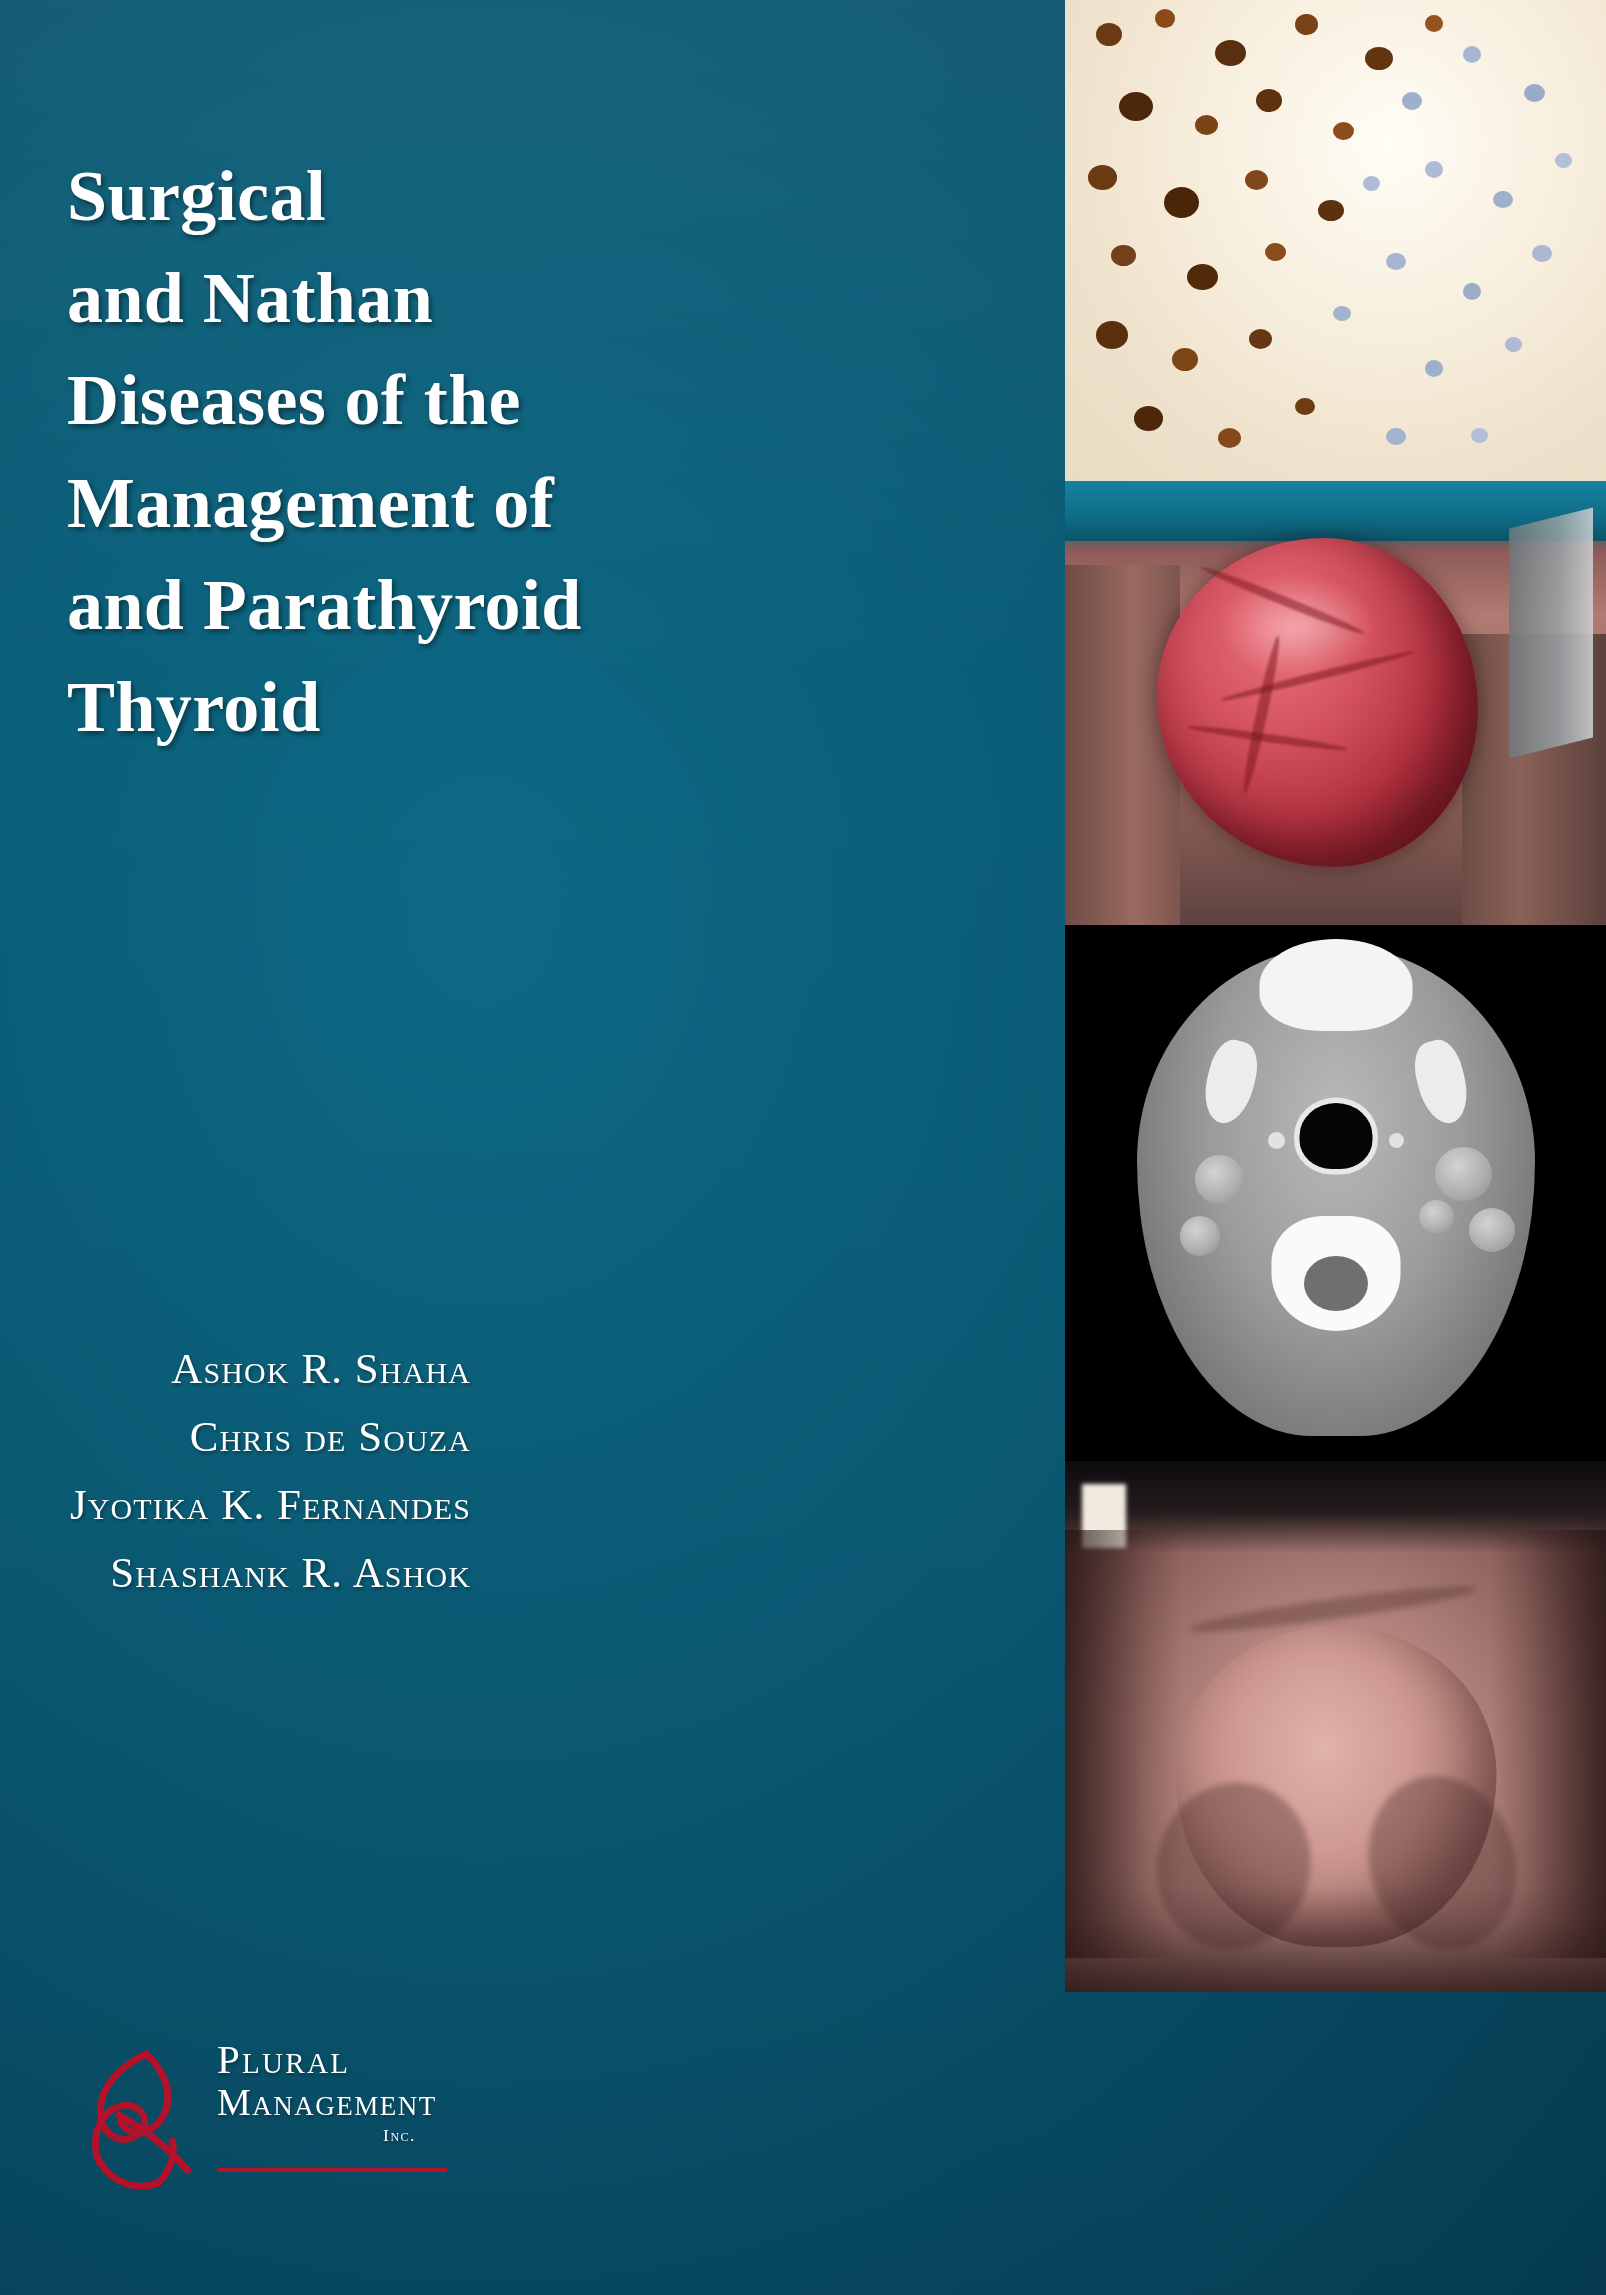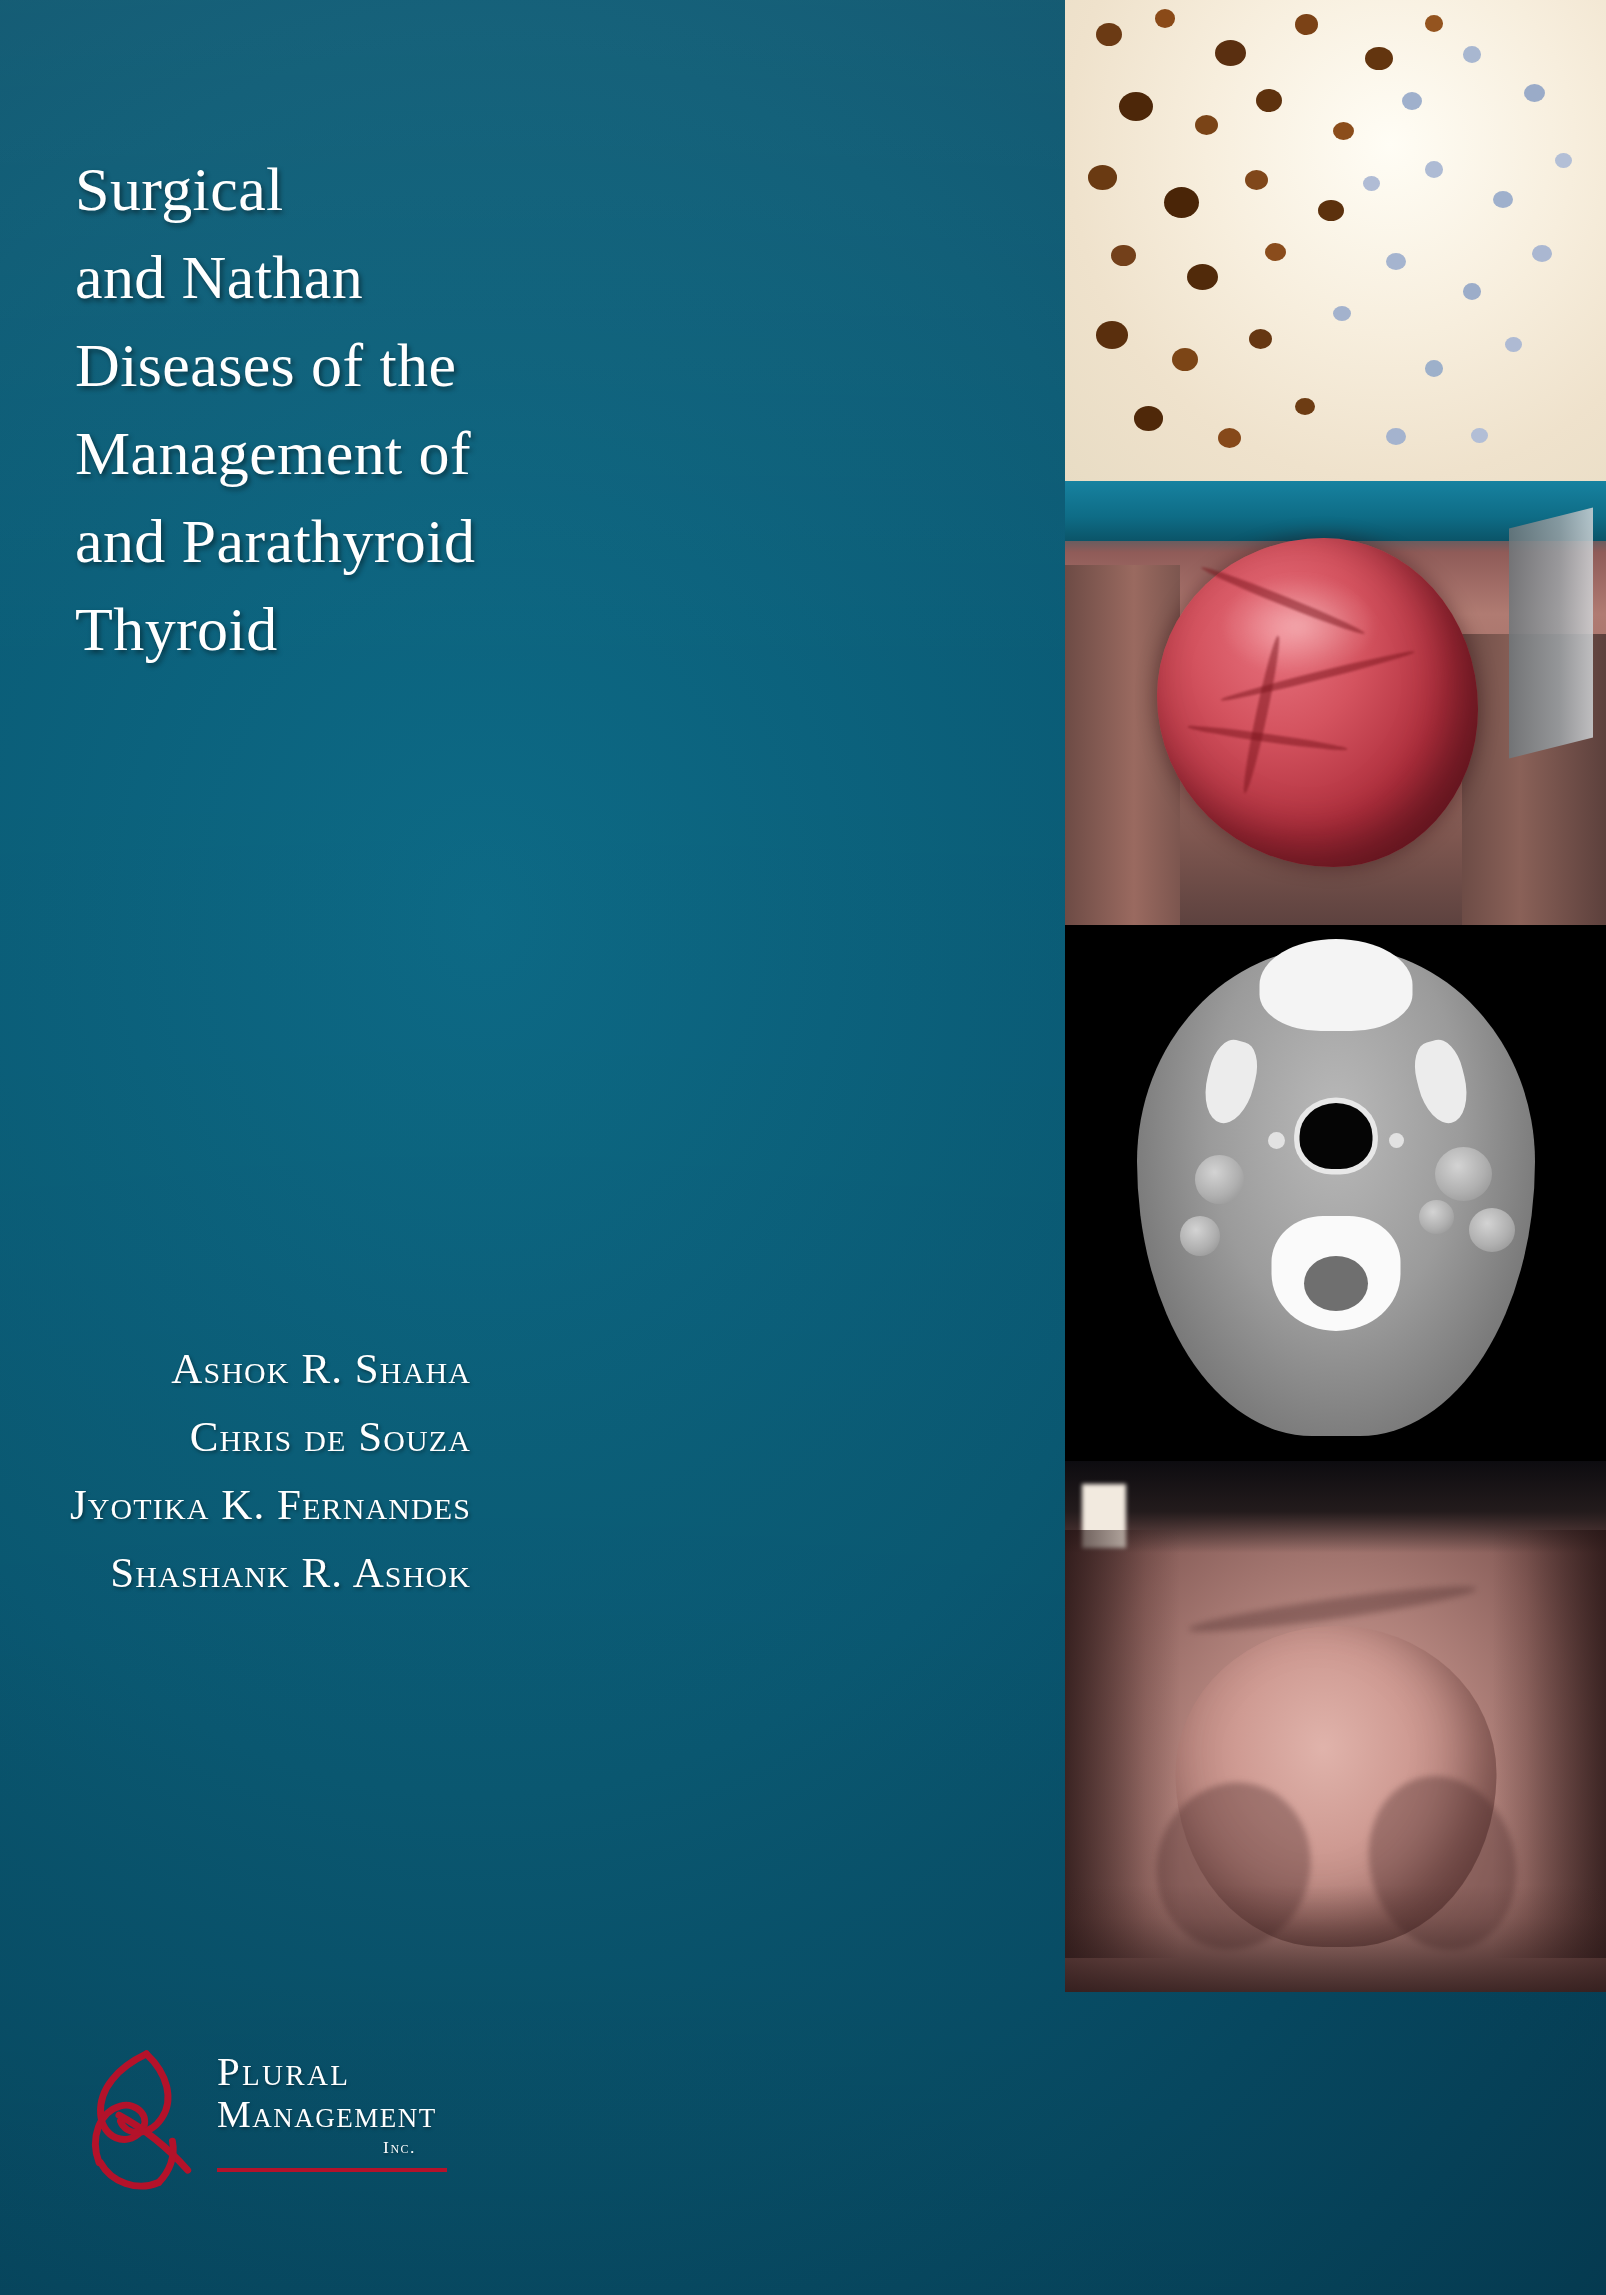--- a/index.html
+++ b/index.html
@@ -34,27 +34,26 @@
   
   .title-block {
     position: absolute;
     left: 67px;
     top: 145px;
     width: 949px;
     z-index: 5;
   }
   .title-line {
     color: #ffffff;
-    font-size: 62px;
+    font-size: 72px;
     line-height: 1.42;
-    font-weight: normal;
+    font-weight: bold;
     letter-spacing: 0.4px;
     text-shadow: 2.3px 3.1px 5.4px rgba(0,0,0,0.45);
     white-space: nowrap;
-    margin-left: 8px;
   }
 
   
   .authors-block {
     position: absolute;
     left: 70px;
     top: 1335px;
     z-index: 5;
   }
   .author {
@@ -83,21 +82,20 @@
     top: 7.7px;
     width: 153px;
     height: 161px;
   }
   .logo-text {
     position: absolute;
     left: 144px;
     top: 6.1px;
     color: #ffffff;
     text-shadow: 0.8px 1.5px 3.1px rgba(0,0,0,0.35);
-    margin-top: 12px;
   }
   .logo-plural {
     font-size: 41px;
     letter-spacing: 2.3px;
     font-variant: small-caps;
     line-height: 1.05;
   }
   .logo-publishing {
     font-size: 38px;
     letter-spacing: 1.5px;

